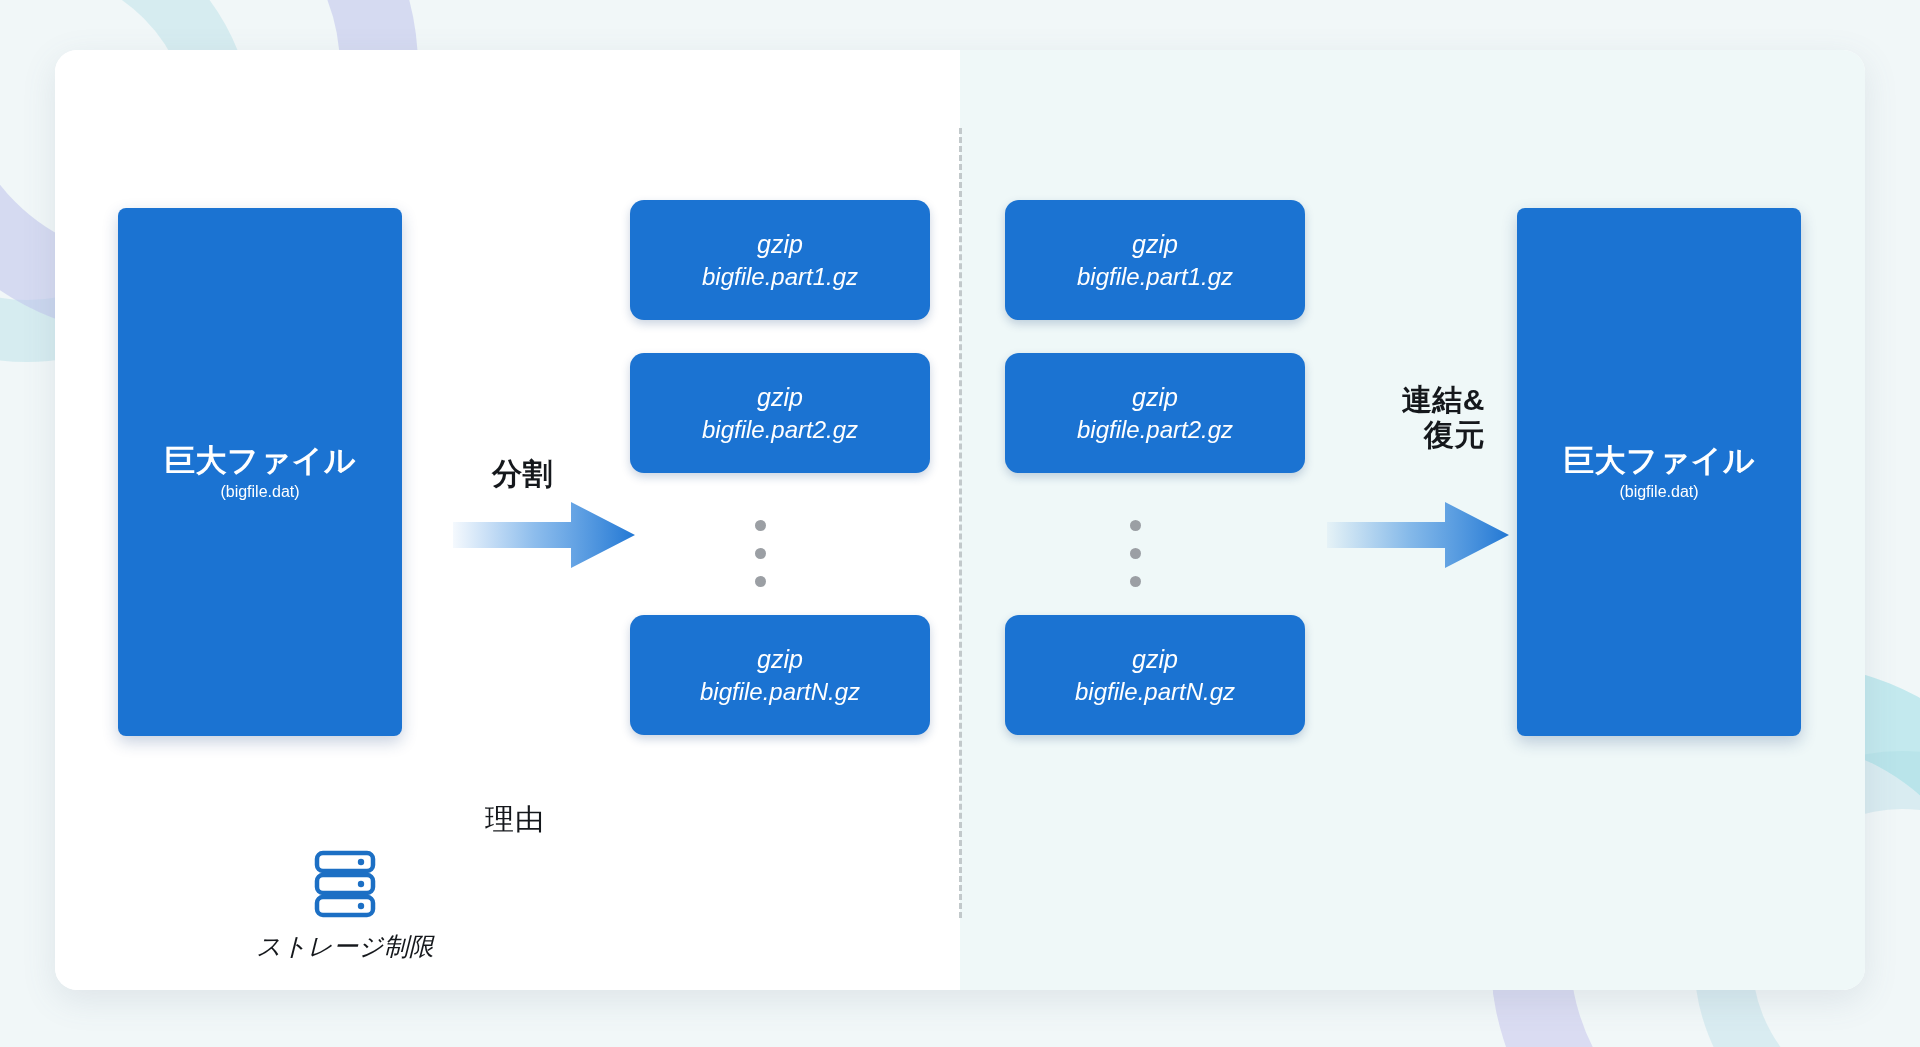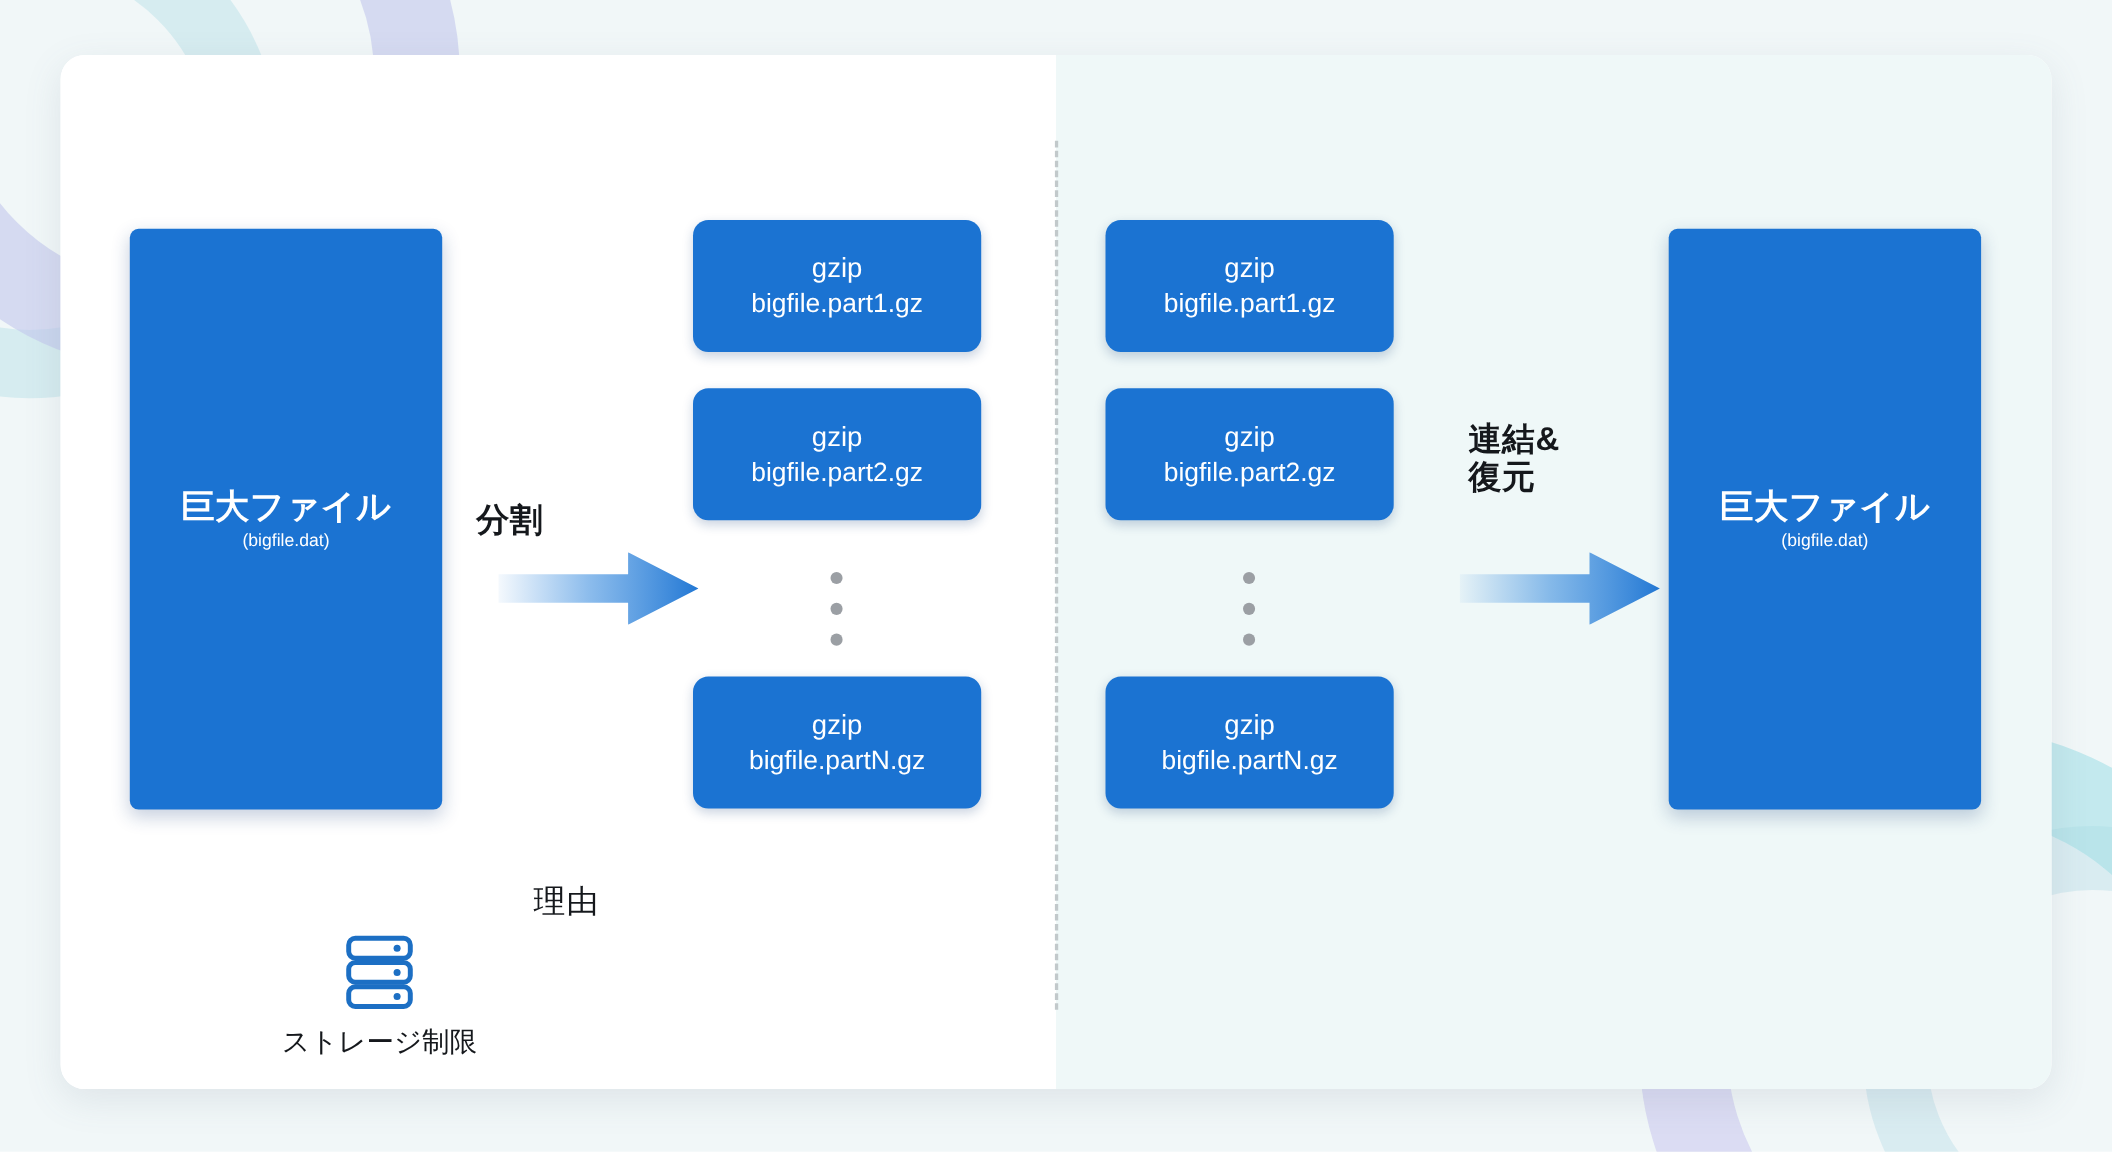--- a/index.html
+++ b/index.html
@@ -58,43 +58,43 @@
     display:flex;flex-direction:column;align-items:center;justify-content:center;
     color:#ffffff;text-align:center;line-height:1.22;
   }
   .bigbox{
     width:284px;border-radius:8px;
     box-shadow:0 6px 16px rgba(20,60,120,.24);
   }
   .bigbox .l1{font-size:31px;font-weight:700;letter-spacing:.5px;}
   .bigbox .l2{font-size:16px;font-weight:400;margin-top:2px;}
 
-  .gzbox{width:262px;height:120px;}
+  .gzbox{width:300px;height:120px;font-style:italic;}
   .gzbox .l1{font-size:25px;font-weight:400;}
   .gzbox .l2{font-size:24px;font-weight:400;margin-top:2px;}
 
   
   .vdots{position:absolute;display:flex;flex-direction:column;gap:17px;align-items:center;}
   .vdots i{display:block;width:11px;height:11px;border-radius:50%;background:#9b9fa4;}
 
   
   .steplabel{
-    position:absolute;color:#15181c;font-weight:700;text-align:left;
+    position:absolute;color:#15181c;font-weight:700;text-align:right;
     font-size:30px;line-height:1.18;letter-spacing:.5px;
   }
 
   
   .arrow{position:absolute;}
 
   
   .reason-title{
     position:absolute;font-size:29px;font-weight:400;color:#15181c;
     text-align:center;letter-spacing:1px;
   }
-  .reason-items{position:absolute;display:flex;gap:48px;align-items:flex-end;}
+  .reason-items{position:absolute;display:flex;gap:48px;align-items:flex-end;font-style:italic;}
   .reason-item{display:flex;flex-direction:column;align-items:center;width:220px;}
   .reason-item .ricon{height:72px;display:flex;align-items:center;justify-content:center;}
   .reason-item .rlabel{
     margin-top:10px;font-size:25px;color:#15181c;font-weight:500;white-space:nowrap;
   }
 </style>
 </head>
 <body>
 
 <div class="bg-deco">

